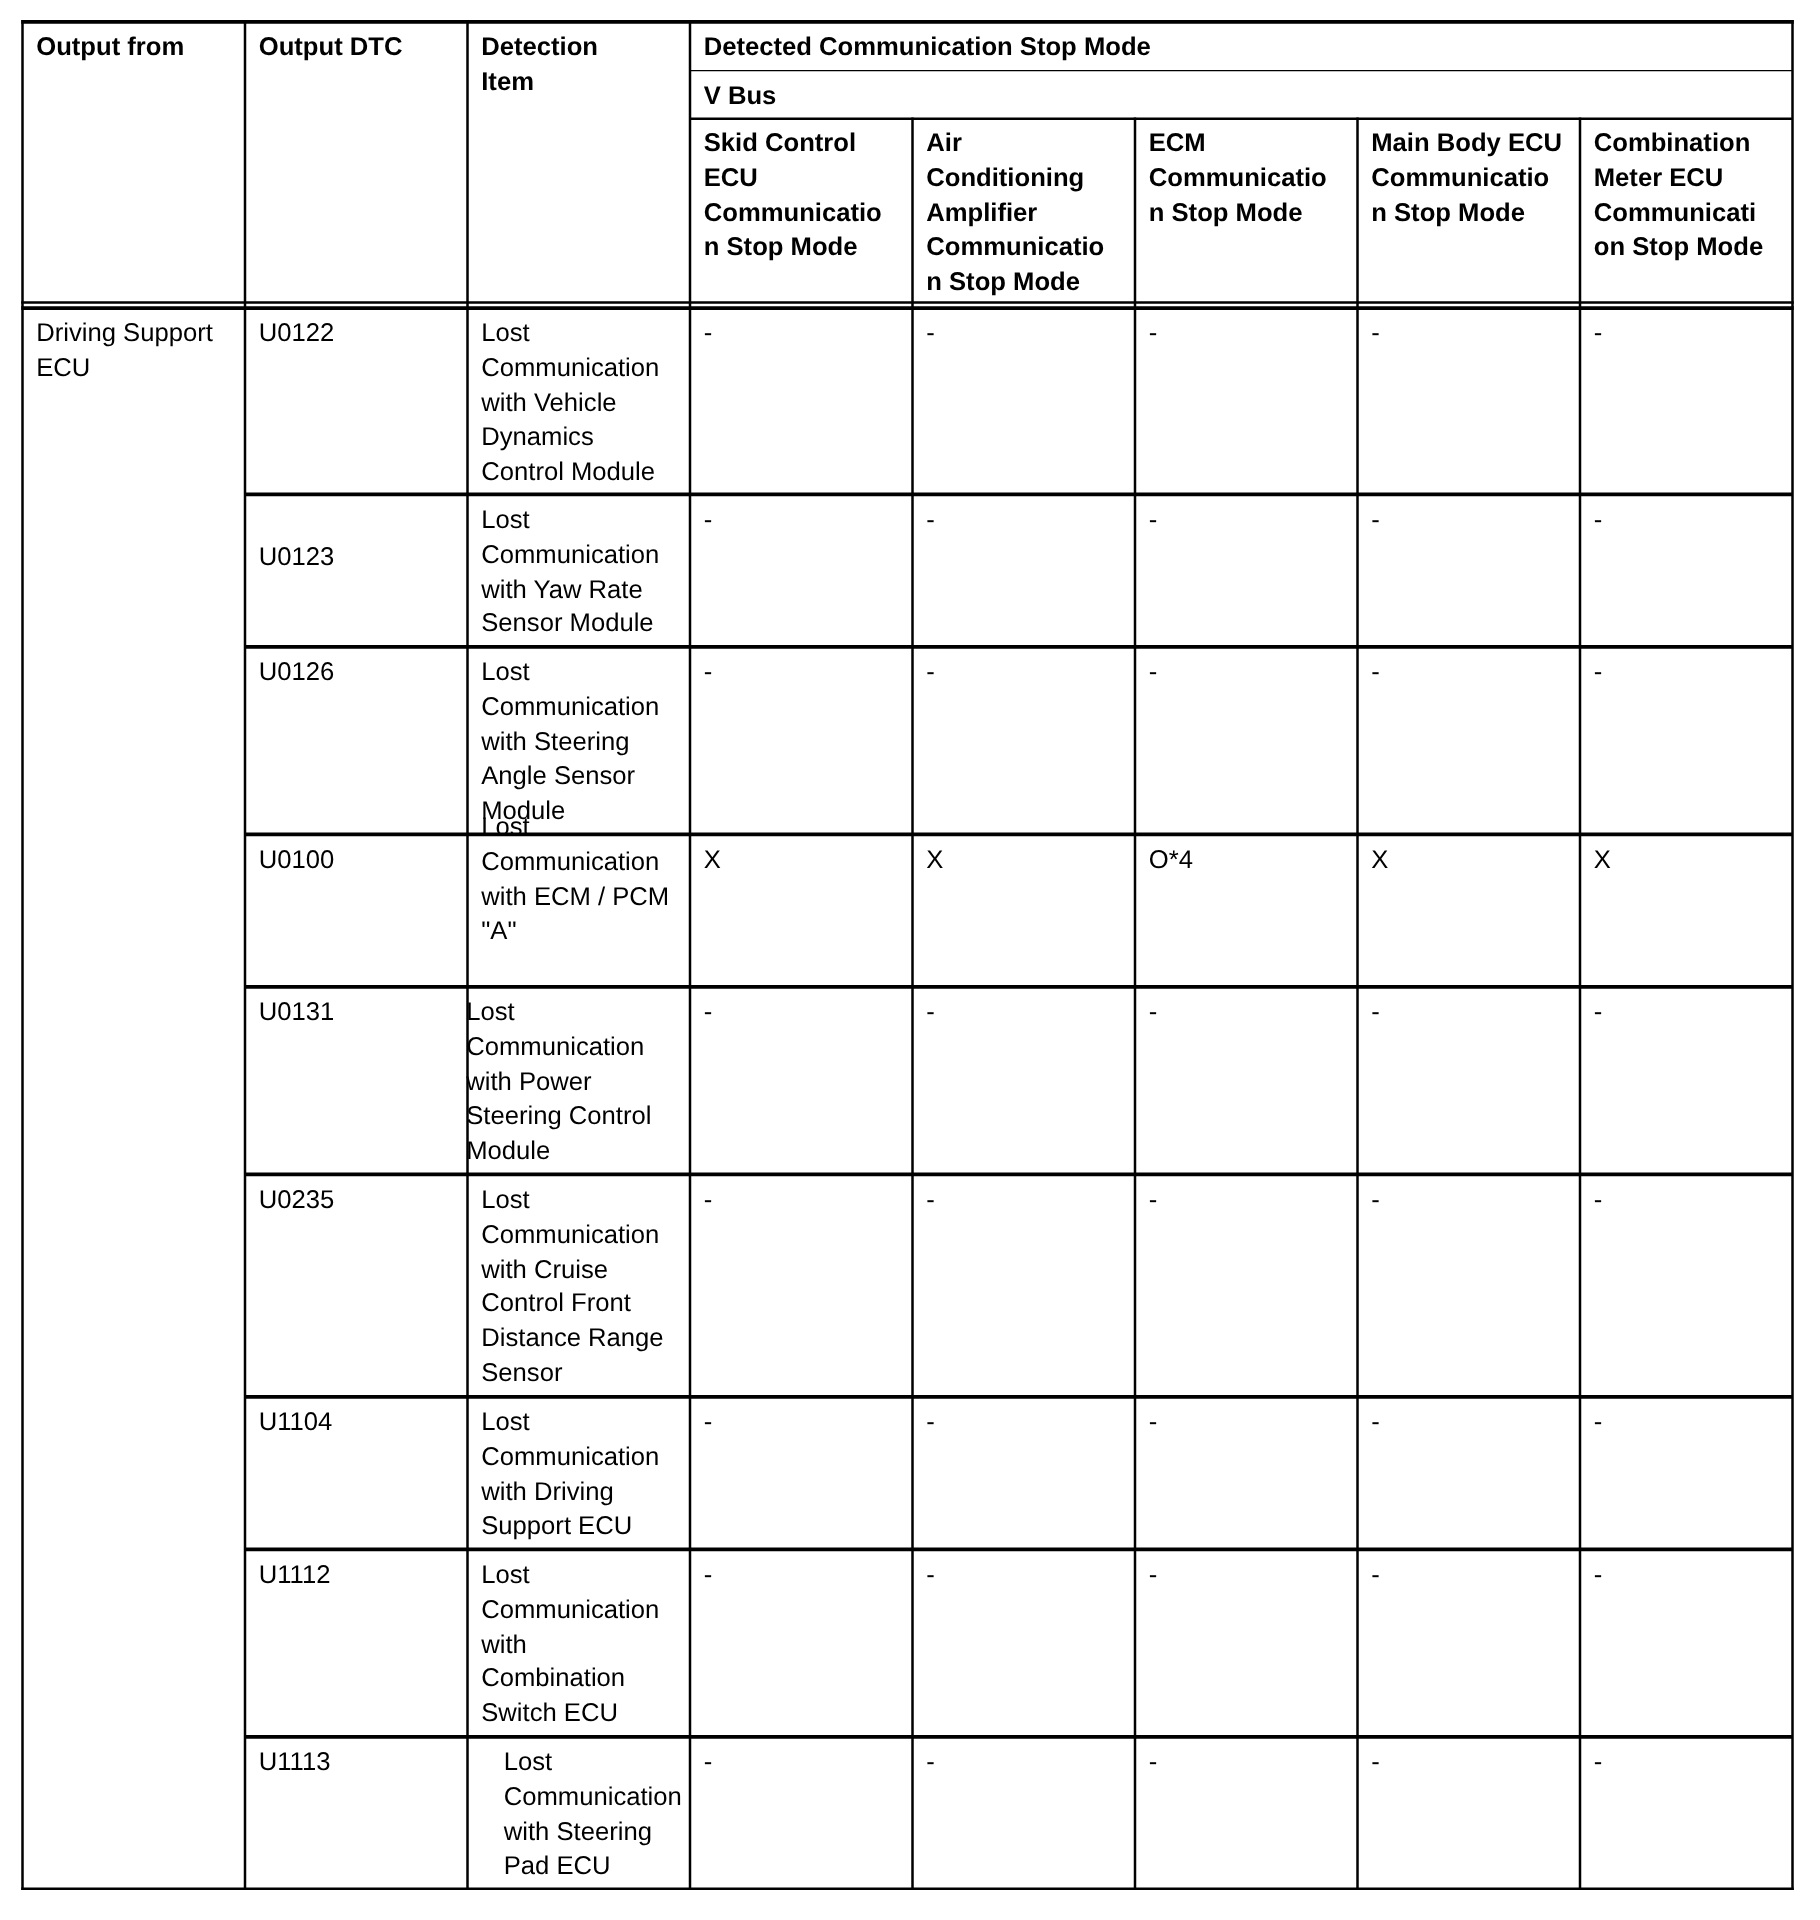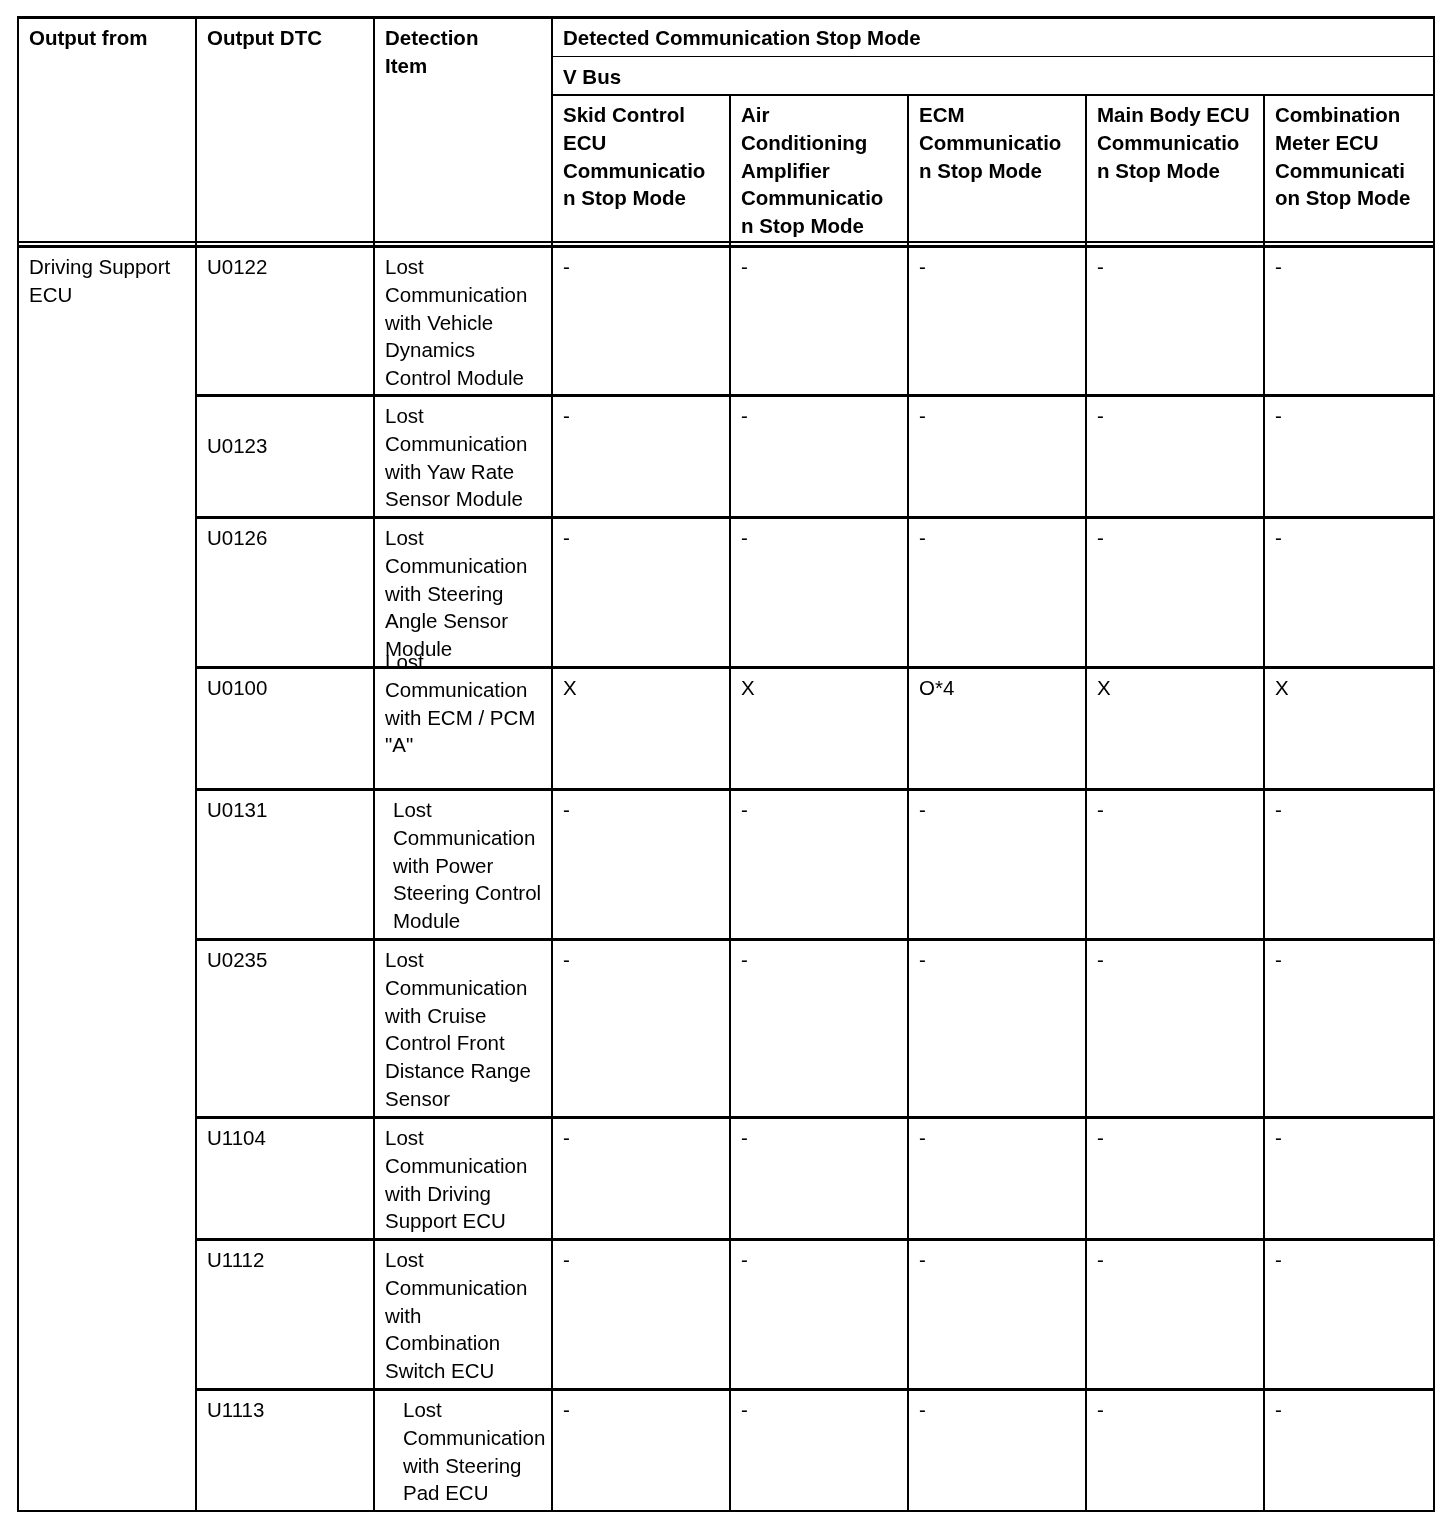--- a/index.html
+++ b/index.html
@@ -60,21 +60,21 @@
       <div class="cell" style="left: 196px; top: 668px; width: 178px;">U0100</div>
       <div class="cell" style="left: 374px; top: 642px; width: 178px;">Lost Communication with ECM / PCM "A"</div>
       <div class="cell" style="left: 552px; top: 668px; width: 178px;">X</div>
       <div class="cell" style="left: 730px; top: 668px; width: 178px;">X</div>
       <div class="cell" style="left: 908px; top: 668px; width: 178px;">O*4</div>
       <div class="cell" style="left: 1086px; top: 668px; width: 178px;">X</div>
       <div class="cell" style="left: 1264px; top: 668px; width: 170px;">X</div>
     </div>
     <div>
       <div class="cell" style="left: 196px; top: 790px; width: 178px;">U0131</div>
-      <div class="cell" style="left: 382px; top: 790px; width: 178px;">Lost Communication with Power Steering Control Module</div>
+      <div class="cell" style="left: 362px; top: 790px; width: 178px;">Lost Communication with Power Steering Control Module</div>
       <div class="cell" style="left: 552px; top: 790px; width: 178px;">-</div>
       <div class="cell" style="left: 730px; top: 790px; width: 178px;">-</div>
       <div class="cell" style="left: 908px; top: 790px; width: 178px;">-</div>
       <div class="cell" style="left: 1086px; top: 790px; width: 178px;">-</div>
       <div class="cell" style="left: 1264px; top: 790px; width: 170px;">-</div>
     </div>
     <div>
       <div class="cell" style="left: 196px; top: 940px; width: 178px;">U0235</div>
       <div class="cell" style="left: 374px; top: 940px; width: 178px;">Lost Communication with Cruise Control Front Distance Range Sensor</div>
       <div class="cell" style="left: 552px; top: 940px; width: 178px;">-</div>

